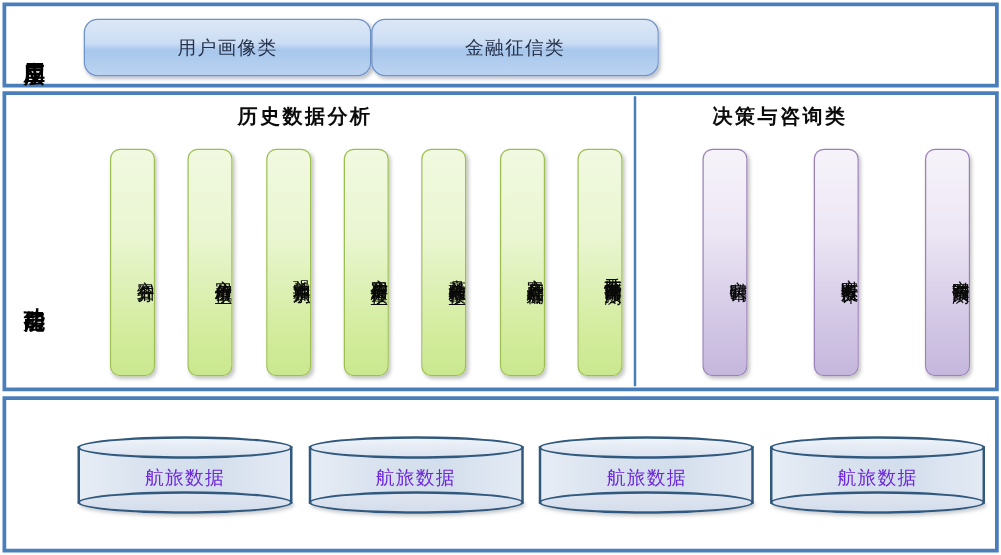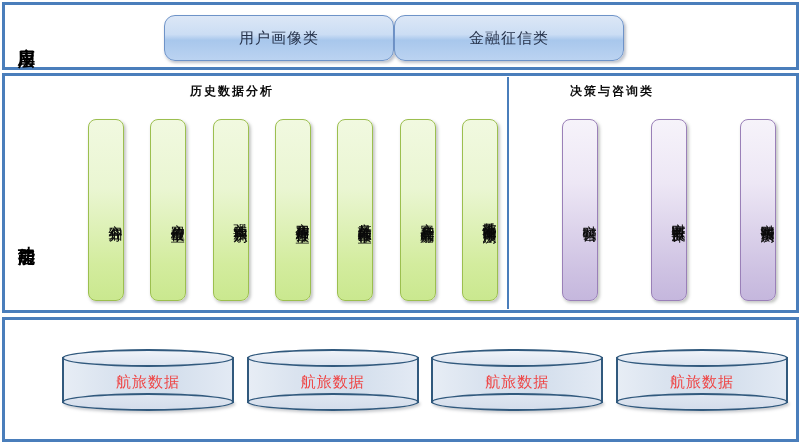--- a/index.html
+++ b/index.html
@@ -35,21 +35,21 @@
     line-height:1.12;
     text-align:center;
   }
   #app-side-label{  top:4px;  height:58px; }
   #func-side-label{ top:128px; height:62px; }
 
   
   .app-buttons{
     position:absolute; left:62px; top:9px;
     width:654px; height:48px;
-    display:flex; justify-content:center; align-items:center;
+    display:flex; justify-content:flex-start; align-items:center;
   }
   .app-btn{
     width:230px;height:46px;
     box-sizing:border-box;
     border:1px solid #6E93C8;
     border-radius:11px;
     background:linear-gradient(to bottom,#DCE7F6 0%,#CBDDF4 42%,#A8C7EC 55%,#BBD3F1 100%);
     display:flex;align-items:center;justify-content:center;
     font-size:15px;color:#26324A;
     box-shadow:1.5px 2px 3px rgba(110,120,140,.45);
@@ -58,21 +58,21 @@
 
   
   #section-divider{
     position:absolute;
     left:507px; top:77px;
     width:2px; height:232px;
     background:#4A7EBB;
   }
   .section-title{
     position:absolute;
-    font-size:12px;font-weight:bold;color:#0B0B0B;
+    font-size:16px;font-weight:bold;color:#0B0B0B;
     letter-spacing:2px;
     white-space:nowrap;
   }
   #title-historical{ left:190px; top:83px; }
   #title-realtime{   left:570px; top:83px; }
 
   .pill-row{ position:absolute; display:flex; }
   #historical-row{ left:88px; top:119px; width:410px; justify-content:space-between; }
   #realtime-row{   left:562px; top:119px; width:214px; justify-content:space-between; }
 
@@ -131,21 +131,21 @@
     box-sizing:border-box;
     border:2px solid #31597D;
     border-radius:50%;
     background:linear-gradient(to bottom,#DFE6F1,#D4DDEB);
     box-shadow:1.5px 2px 3px rgba(120,125,135,.4);
   }
   .cyl-label{
     position:absolute;left:0;top:19px;
     width:172px;height:28px;
     display:flex;align-items:center;justify-content:center;
-    font-size:15px;color:#ef4444;letter-spacing:1px;
+    font-size:15px;color:#6d28d9;letter-spacing:1px;
     z-index:3;
   }
 </style>
 </head>
 <body>
 
 <div id="diagram">
 
   <div class="layer" id="layer-application">
     <div class="side-label" id="app-side-label">应用层</div>

